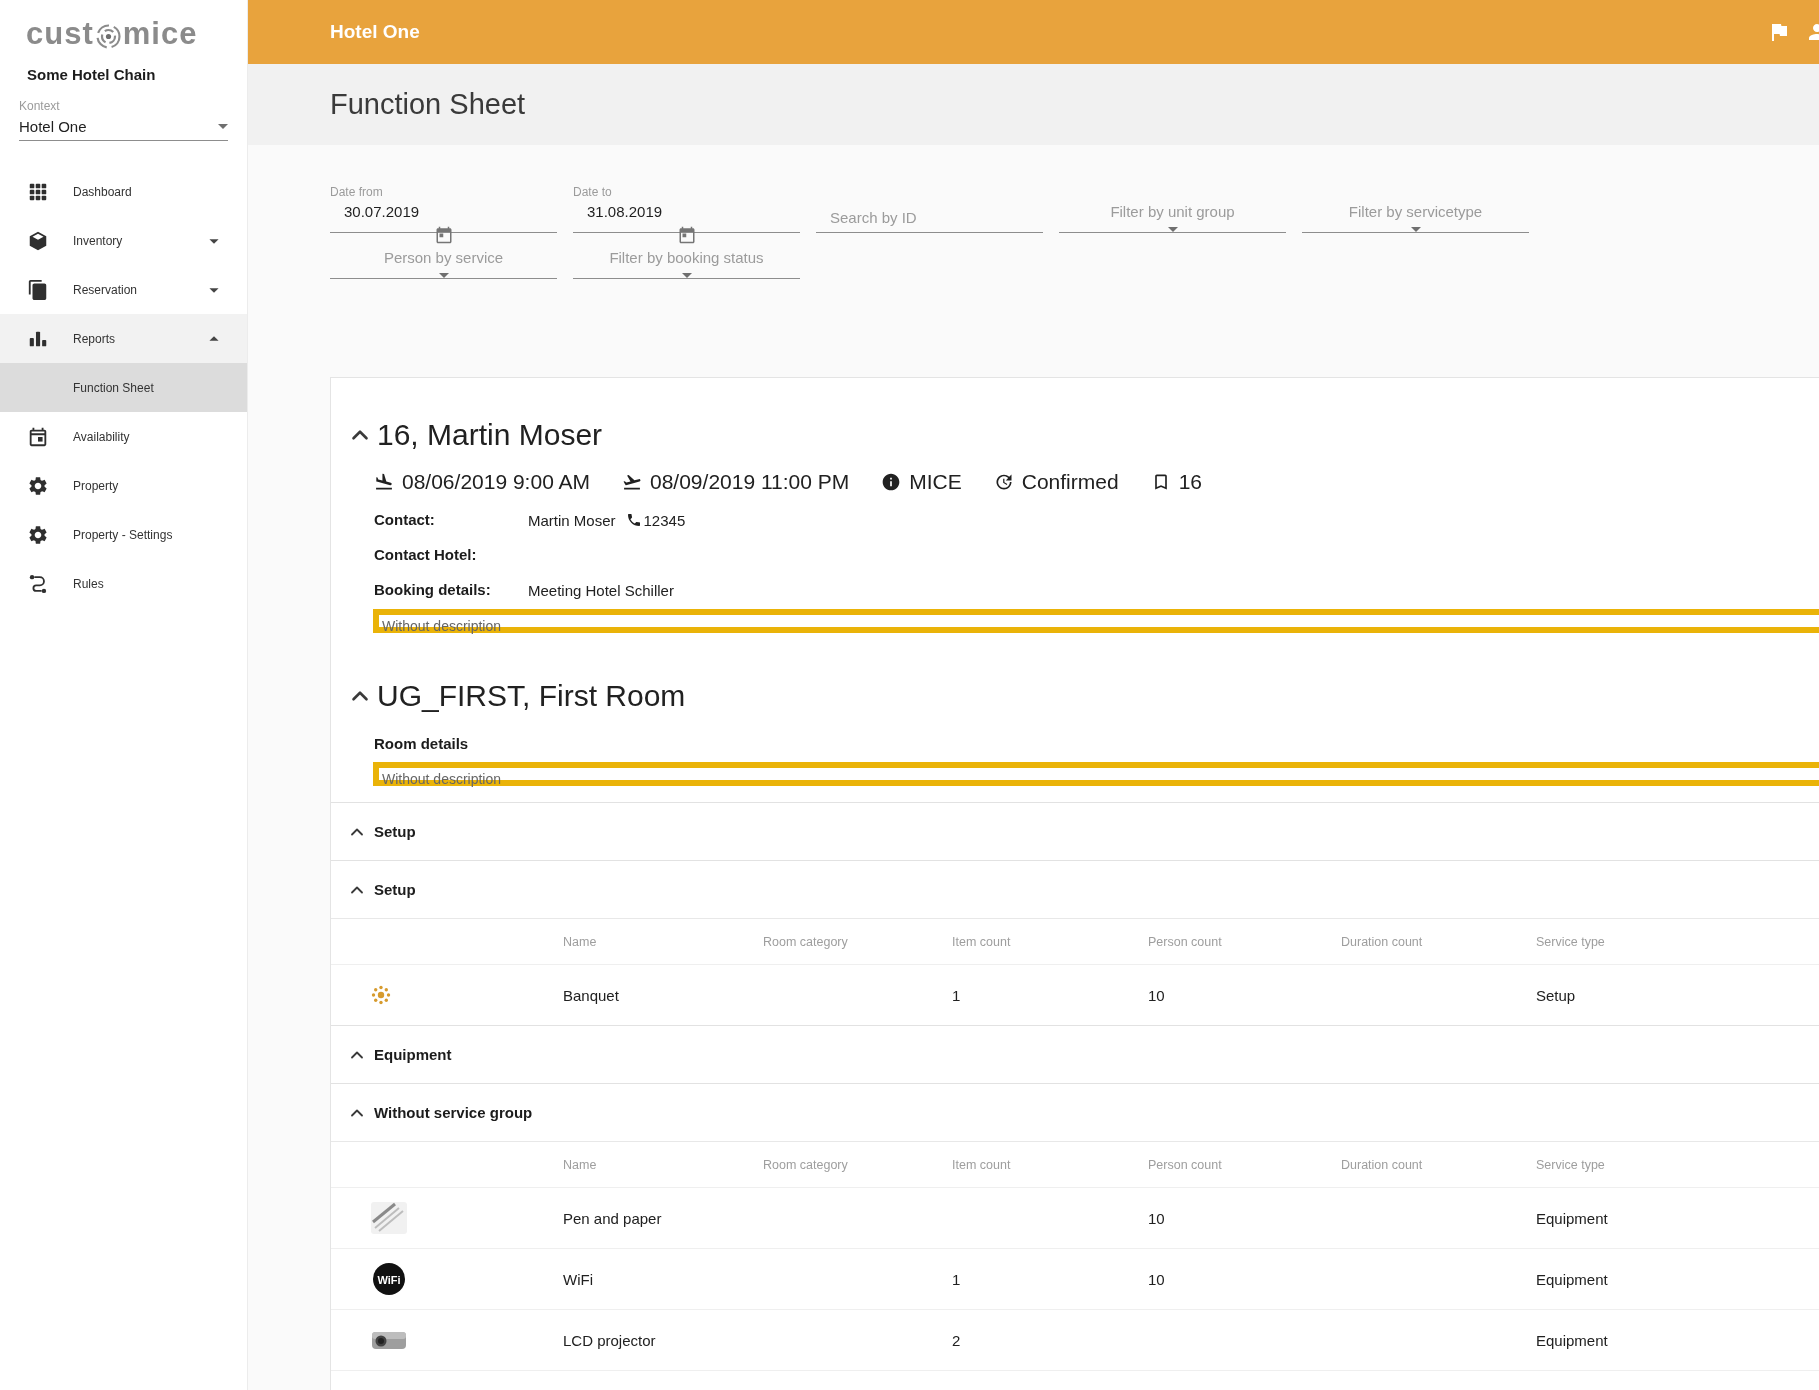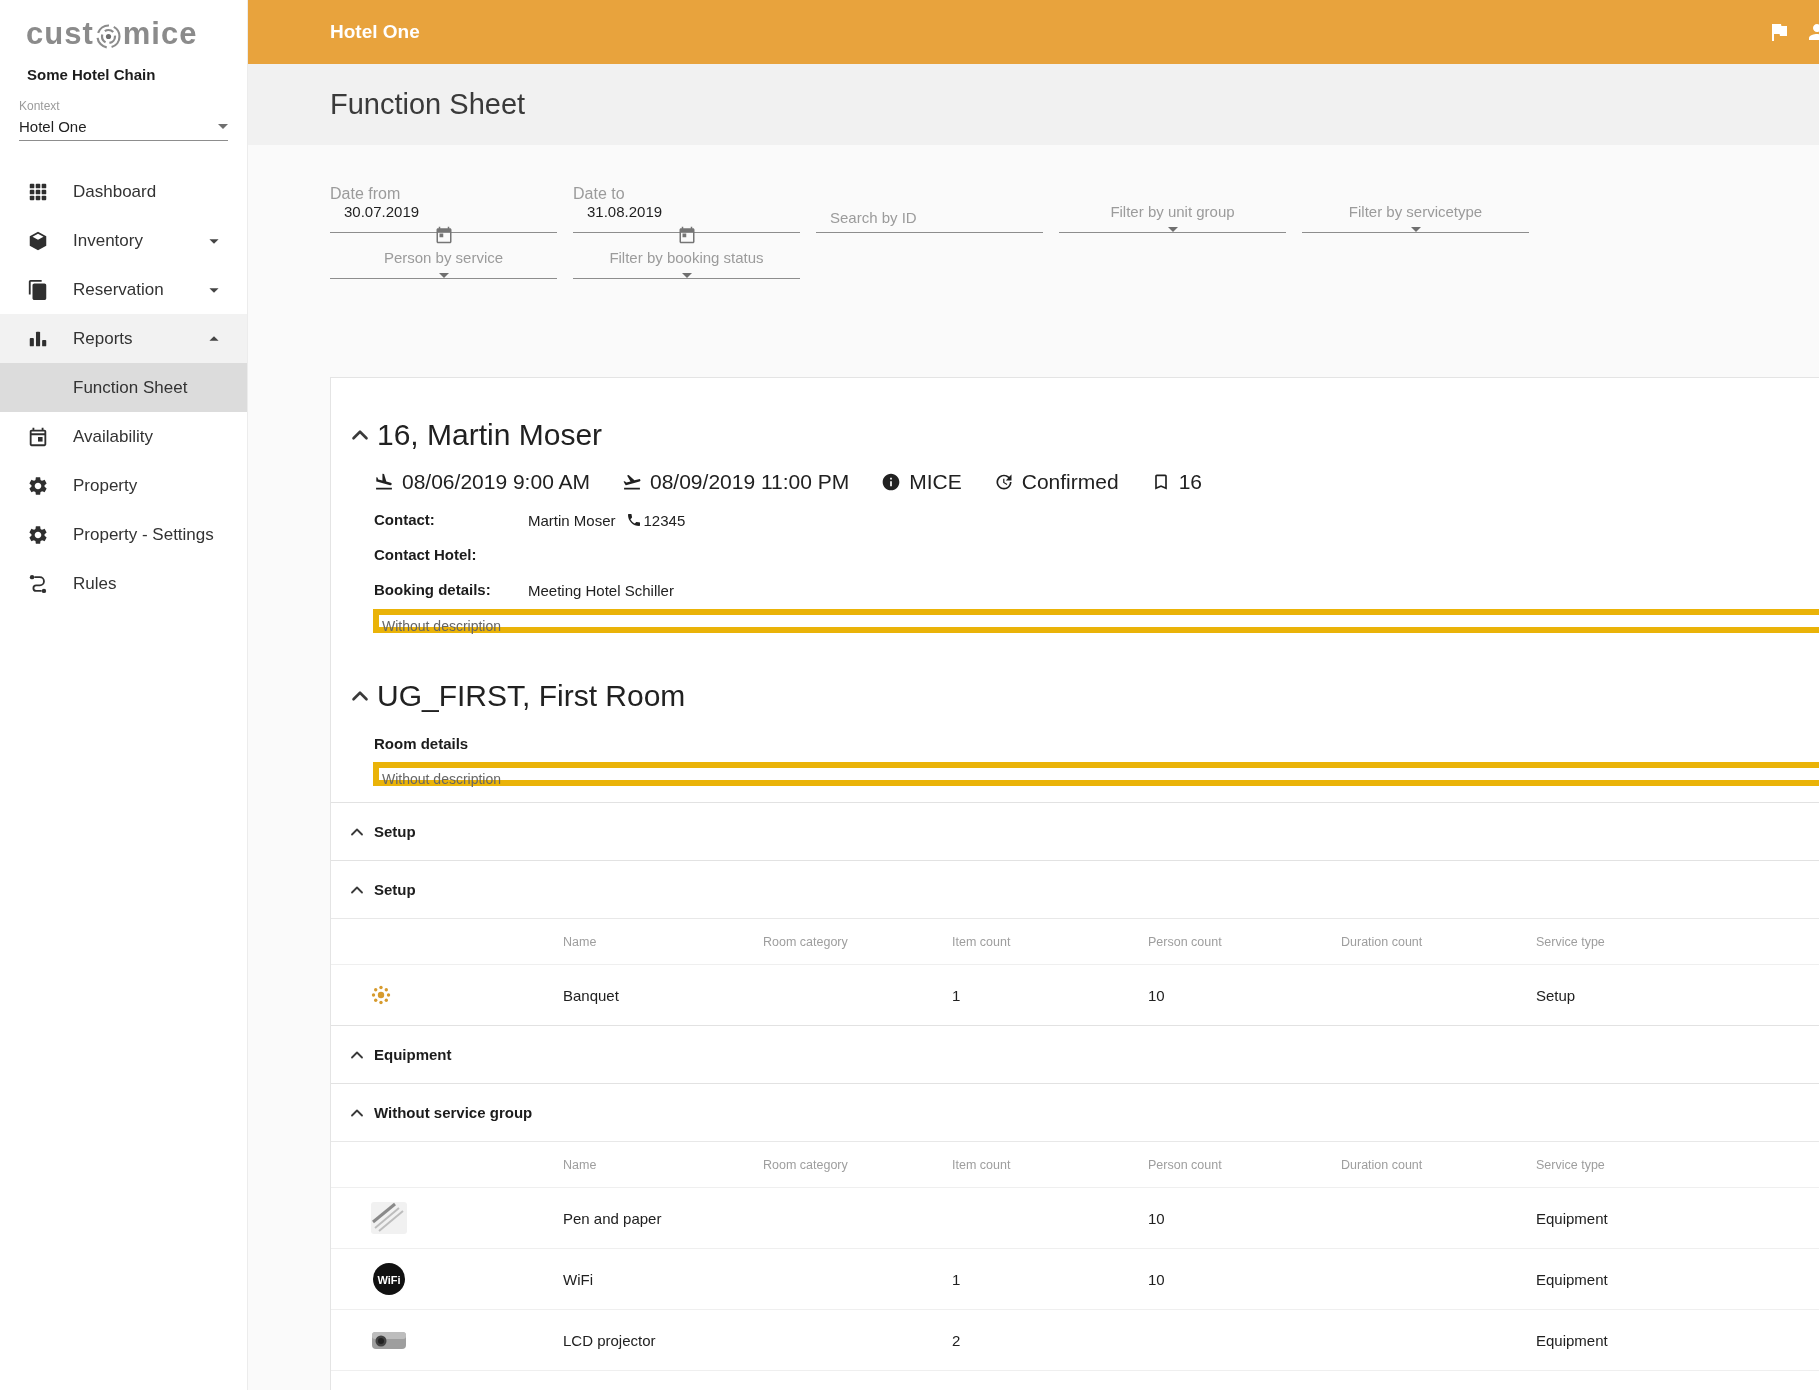--- a/index.html
+++ b/index.html
@@ -14,21 +14,21 @@
   .logo-fp { margin:4px 1px 0 1px; }
   .chain { font-size:15px; font-weight:bold; color:#1d1d1d; padding:14px 8px 0 27px; }
   .kontext { margin:16px 19px 0 19px; }
   .k-label { font-size:12px; color:#9b9b9b; }
   .k-select { display:flex; align-items:center; justify-content:space-between;
               border-bottom:1px solid #8d8d8d; height:28px; font-size:15px; color:#1f1f1f; cursor:pointer; }
   .arrow-down { width:0; height:0; border-left:5px solid transparent; border-right:5px solid transparent;
                 border-top:5px solid #6f6f6f; }
   nav { margin-top:26px; }
   .nav-item { display:flex; align-items:center; height:49px; padding:0 22px 0 27px;
-              font-size:17px; color:#333; cursor:pointer; }
+              font-size:12px; color:#333; cursor:pointer; }
   .nav-item .ic { width:22px; height:22px; fill:#2f2f2f; flex:0 0 22px; }
   .nav-item .nav-label { margin-left:24px; flex:1; }
   .nav-item .chev { width:22px; height:22px; fill:#444; }
   .nav-item.parent-open { background:#f2f2f2; }
   .nav-item.child { padding-left:73px; }
   .nav-item.selected { background:#dcdcdc; }
 
   
   .main { flex:1; display:flex; flex-direction:column; min-width:0; background:#fafafa; }
   .topbar { height:64px; background:#E8A33D; display:flex; align-items:center; flex:0 0 64px; position:relative; overflow:hidden; }
@@ -39,21 +39,21 @@
 
   .page-band { height:81px; background:#f1f1f1; display:flex; align-items:center; flex:0 0 81px; }
   .page-band h1 { font-size:29px; font-weight:400; color:#3a3a3a; margin-left:82px; }
 
   .content { flex:1; padding:40px 73px 0 82px; background:#fafafa; overflow:hidden; }
 
   
   .filters-row { display:flex; gap:16px; }
   .filters-row + .filters-row { margin-top:16px; }
   .f-field { width:227px; }
-  .f-label { font-size:16px; color:#9b9b9b; height:18px; }
+  .f-label { font-size:12px; color:#9b9b9b; height:18px; }
   .f-control { display:flex; align-items:center; border-bottom:1px solid #8d8d8d; height:30px; gap:6px;flex-direction:column; }
   .f-control input { flex:1; min-width:0; border:0; outline:0; background:transparent;
                      font-family:"Liberation Sans",sans-serif; font-size:15px; color:#1f1f1f; }
   .f-control input::placeholder { color:#9b9b9b; opacity:1; }
   .f-placeholder { flex:1; font-size:15px; color:#9b9b9b; white-space:nowrap; overflow:hidden; }
   .f-icon { width:18px; height:18px; fill:#757575; flex:0 0 18px; }
 
   
   .card { margin-top:98px; width:1604px; background:#fff; border:1px solid #e4e4e4; border-bottom:0; }
 

